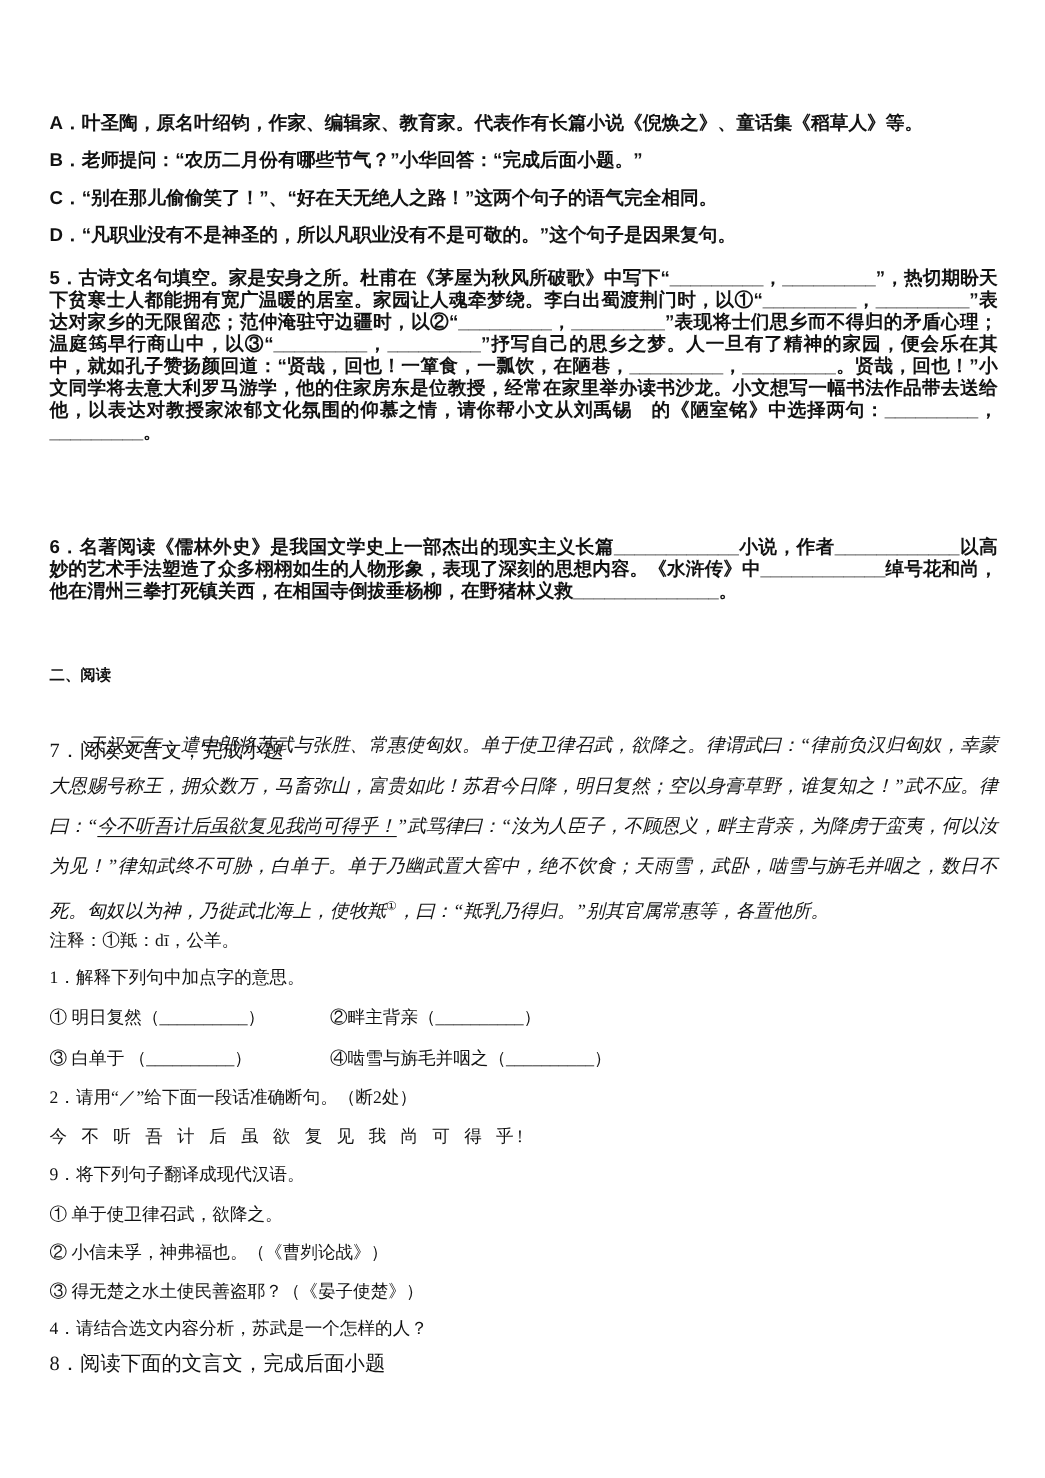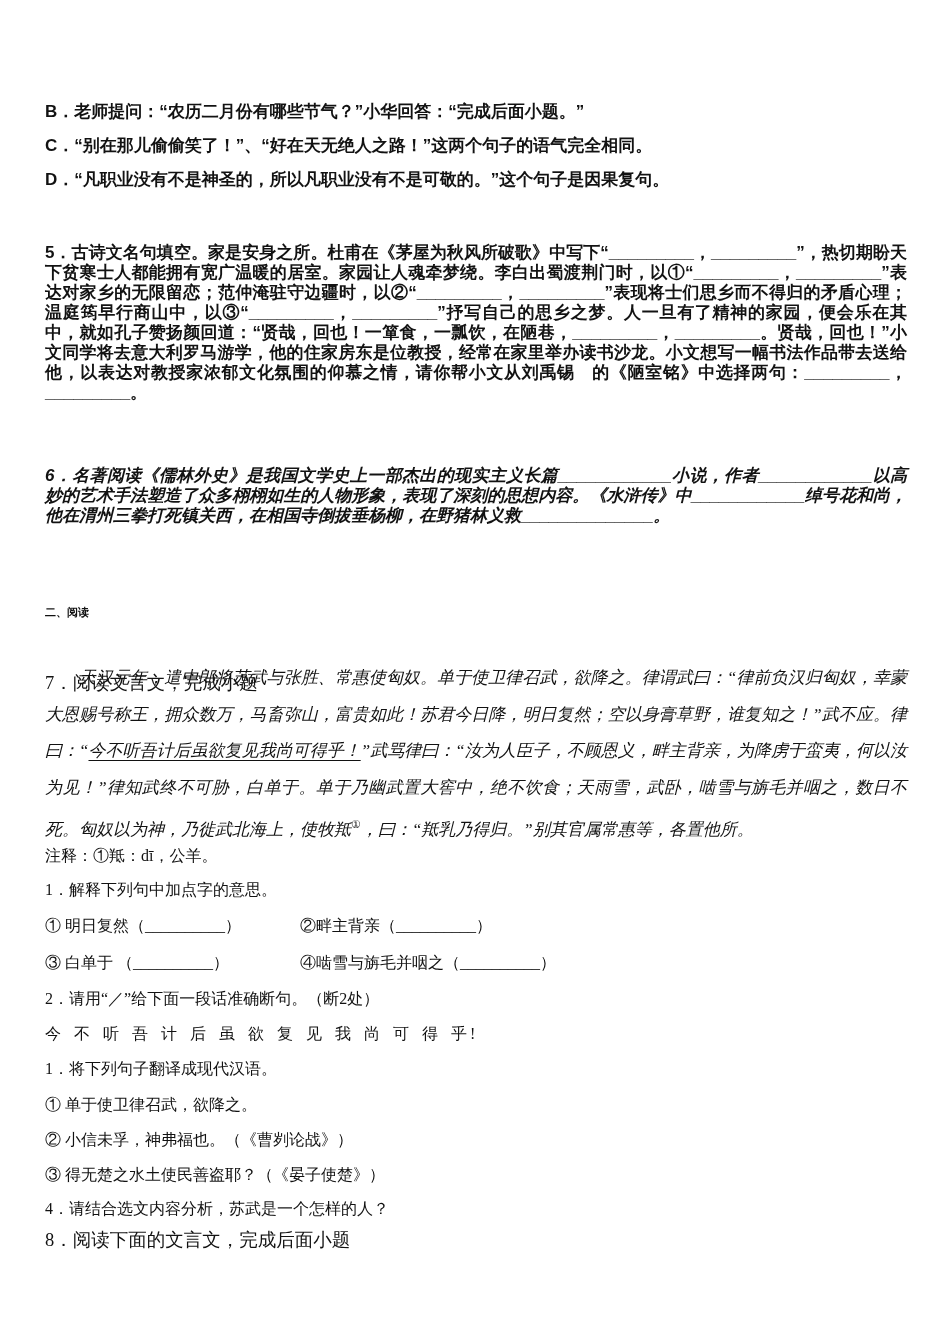--- a/index.html
+++ b/index.html
@@ -12,39 +12,40 @@
   .blk { position: absolute; left: 45px; width: 862px; margin: 0; }
   .hei  { font-family: "Liberation Sans", sans-serif; font-weight: 700; }
   .song { font-family: "Liberation Serif", serif; font-weight: 400; }
   .kai  { font-family: Liberation Serif, serif; font-style: italic; }
   .para { font-size: 17px; line-height: 20px; text-align: justify; }
   .line { font-size: 16px; line-height: 36px; white-space: nowrap; }
   .opt  { font-size: 17px; line-height: 34px; white-space: nowrap; }
   .passage { font-size: 17px; line-height: 36.5px; text-align: justify; text-indent: 2em; }
   .u { text-decoration: underline; text-underline-offset: 4px; }
   .sup { vertical-align: super; font-size: 11px; font-style: normal; }
-  .section-title { font-size: 11px; line-height: 34px; font-family: Liberation Mono, monospace; }
+  .section-title { font-size: 14px; line-height: 34px; }
   .bigline { font-size: 18.5px; line-height: 36px; white-space: nowrap; }
   .cols .c1 { display: inline-block; width: 255px; }
   .spaced { letter-spacing: 3px; word-spacing: 3px; }
 </style>
 </head>
 <body>
 
 <div class="page">
 
   <div class="blk" style="top: 95px;">
+    <div class="opt hei"><span>A．</span><span>叶圣陶，原名叶绍钧，作家、编辑家、教育家。代表作有长篇小说《倪焕之》、童话集《稻草人》等。</span></div>
     <div class="opt hei"><span>B．</span><span>老师提问：“农历二月份有哪些节气？”小华回答：“完成后面小题。”</span></div>
     <div class="opt hei"><span>C．</span><span>“别在那儿偷偷笑了！”、“好在天无绝人之路！”这两个句子的语气完全相同。</span></div>
     <div class="opt hei"><span>D．</span><span>“凡职业没有不是神圣的，所以凡职业没有不是可敬的。”这个句子是因果复句。</span></div>
   </div>
 
   <p class="blk para hei" style="top: 243px;">5．古诗文名句填空。家是安身之所。杜甫在《茅屋为秋风所破歌》中写下“_________，_________”，热切期盼天下贫寒士人都能拥有宽广温暖的居室。家园让人魂牵梦绕。李白出蜀渡荆门时，以①“_________，_________”表达对家乡的无限留恋；范仲淹驻守边疆时，以②“_________，_________”表现将士们思乡而不得归的矛盾心理；温庭筠早行商山中，以③“_________，_________”抒写自己的思乡之梦。人一旦有了精神的家园，便会乐在其中，就如孔子赞扬颜回道：“贤哉，回也！一箪食，一瓢饮，在陋巷，_________，_________。贤哉，回也！”小文同学将去意大利罗马游学，他的住家房东是位教授，经常在家里举办读书沙龙。小文想写一幅书法作品带去送给他，以表达对教授家浓郁文化氛围的仰慕之情，请你帮小文从刘禹锡　的《陋室铭》中选择两句：_________，_________。</p>
 
-  <p class="blk para hei" style="top: 466px; font-style: italic;">6．名著阅读《儒林外史》是我国文学史上一部杰出的现实主义长篇____________小说，作者____________以高妙的艺术手法塑造了众多栩栩如生的人物形象，表现了深刻的思想内容。《水浒传》中____________绰号花和尚，他在渭州三拳打死镇关西，在相国寺倒拔垂杨柳，在野猪林义救______________。</p>
+  <p class="blk para hei" style="top: 488px;">6．名著阅读《儒林外史》是我国文学史上一部杰出的现实主义长篇____________小说，作者____________以高妙的艺术手法塑造了众多栩栩如生的人物形象，表现了深刻的思想内容。《水浒传》中____________绰号花和尚，他在渭州三拳打死镇关西，在相国寺倒拔垂杨柳，在野猪林义救______________。</p>
 
   <div class="blk section-title hei" style="top: 596px;">二、阅读</div>
 
   <div class="blk bigline song" style="top: 625px; margin-top: 40px;">7．阅读文言文，完成小题</div>
 
   <p class="blk passage kai" style="top: 660px;">
     <span>天汉元年，遣中郎将苏武与张胜、常惠使匈奴。单于使卫律召武，欲降之。律谓武曰：“律前负汉归匈奴，幸蒙大恩赐号称王，拥众数万，马畜弥山，富贵如此！苏君今日降，明日复然；空以身膏草野，谁复知之！”武不应。律曰：“</span><span class="u">今不听吾计后虽欲复见我尚可得乎！</span><span>”武骂律曰：“汝为人臣子，不顾恩义，畔主背亲，为降虏于蛮夷，何以汝为见！”律知武终不可胁，白单于。单于乃幽武置大窖中，绝不饮食；天雨雪，武卧，啮雪与旃毛并咽之，数日不死。匈奴以为神，乃徙武北海上，使牧羝</span><span class="sup">①</span><span>，曰：“羝乳乃得归。”别其官属常惠等，各置他所。</span>
   </p>
 
   <div class="blk line song" style="top: 838px;">注释：①羝：dī，公羊。</div>
@@ -53,21 +54,21 @@
   <div class="blk line song cols" style="top: 908px;">
     <span class="c1">① 明日复然（__________）</span><span>②畔主背亲（__________）</span>
   </div>
   <div class="blk line song cols" style="top: 945px;">
     <span class="c1">③ 白单于 （__________）</span><span>④啮雪与旃毛并咽之（__________）</span>
   </div>
 
   <div class="blk line song" style="top: 981px;">2．请用“／”给下面一段话准确断句。（断2处）</div>
   <div class="blk line song spaced" style="top: 1016px;">今 不 听 吾 计 后 虽 欲 复 见 我 尚 可 得 乎!</div>
 
-  <div class="blk line song" style="top: 1051px;">1．将下列句子翻译成现代汉语。</div>
+  <div class="blk line song" style="top: 1051px;">9．将下列句子翻译成现代汉语。</div>
   <div class="blk line song" style="top: 1087px;">① 单于使卫律召武，欲降之。</div>
   <div class="blk line song" style="top: 1122px;">② 小信未孚，神弗福也。（《曹刿论战》）</div>
   <div class="blk line song" style="top: 1157px;">③ 得无楚之水土使民善盗耶？（《晏子使楚》）</div>
 
   <div class="blk line song" style="top: 1191px;">4．请结合选文内容分析，苏武是一个怎样的人？</div>
 
   <div class="blk bigline song" style="top: 1222px;">8．阅读下面的文言文，完成后面小题</div>
 
 </div>
 

